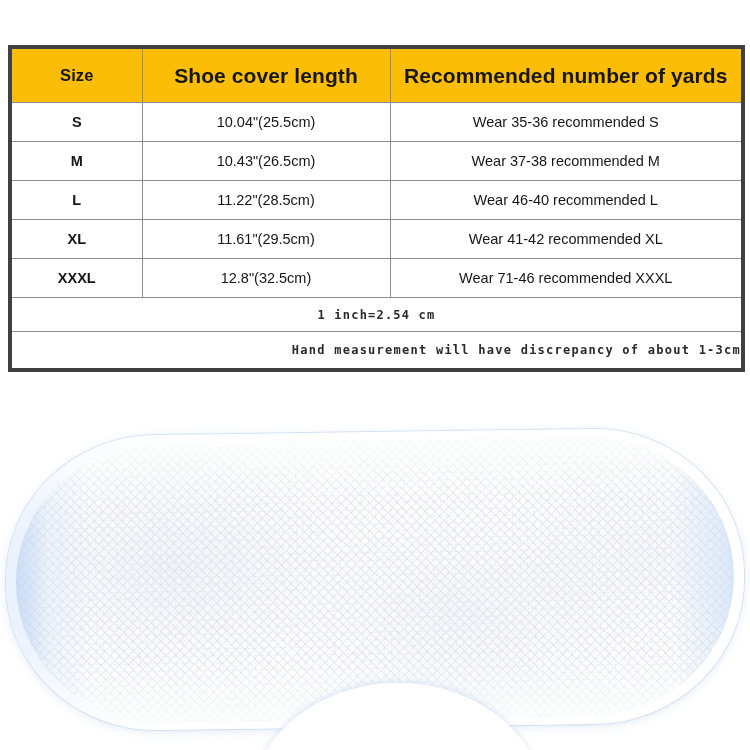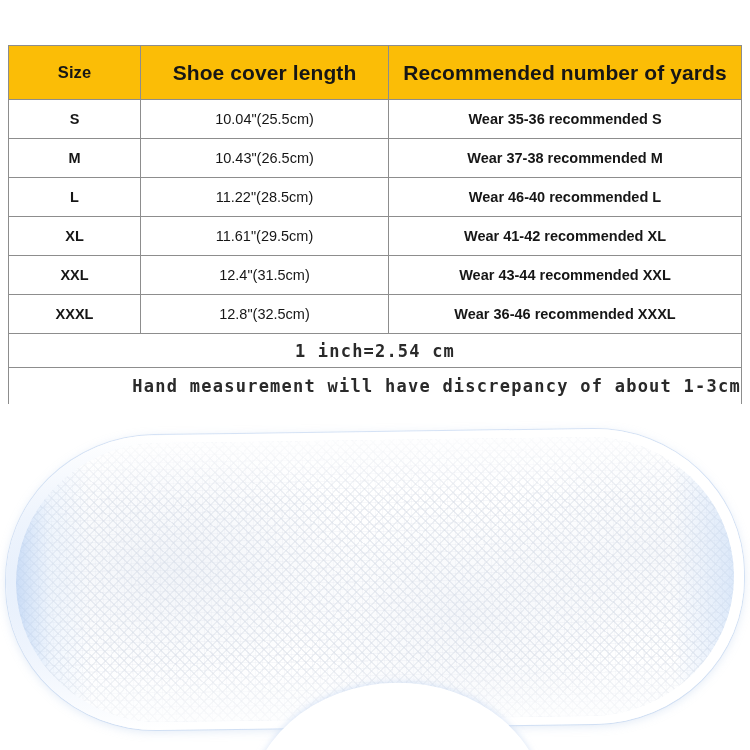--- a/index.html
+++ b/index.html
@@ -28,21 +28,21 @@
     position: absolute;
     left: 8px;
     top: 45px;
     width: 733px;
   }
 
   table.size-table {
     width: 733px;
     border-collapse: collapse;
     table-layout: fixed;
-    border: 1px solid #404040;
+    border: 4px solid #404040;
     background: #bef264;
   }
 
   table.size-table td,
   table.size-table th {
     border: 1px solid #8d8d8d;
     padding: 0;
     text-align: center;
     vertical-align: middle;
     color: #161616;
@@ -70,27 +70,27 @@
     background: #ffffff;
   }
   tbody td.size-cell {
     font-weight: bold;
     font-size: 14.5px;
   }
   tbody td.len-cell {
     font-weight: normal;
   }
   tbody td.rec-cell {
-    font-weight: bold;
+    font-weight: normal;
   }
 
   tr.note-row td {
     height: 33px;
     font-family: "DejaVu Sans Mono", "Liberation Mono", monospace;
-    font-size: 17px;
+    font-size: 12px;
     font-weight: bold;
     letter-spacing: 1.2px;
     color: #2a2a2a;
   }
   tr.note-row.note-row-2 td {
     height: 36px;
     letter-spacing: 1.25px;
     text-align: right;
   }
 
@@ -248,30 +248,25 @@
           <td class="len-cell">11.22"(28.5cm)</td>
           <td class="rec-cell">Wear 46-40 recommended L</td>
         </tr>
 
         <tr>
           <td class="size-cell">XL</td>
           <td class="len-cell">11.61"(29.5cm)</td>
           <td class="rec-cell">Wear 41-42 recommended XL</td>
         </tr>
 
-        <tr>
-          <td class="size-cell">XXL</td>
-          <td class="len-cell">12.4"(31.5cm)</td>
-          <td class="rec-cell">Wear 43-44 recommended XXL</td>
-        </tr>
 
         <tr>
           <td class="size-cell">XXXL</td>
           <td class="len-cell">12.8"(32.5cm)</td>
-          <td class="rec-cell">Wear 36-46 recommended XXXL</td>
+          <td class="rec-cell">Wear 71-46 recommended XXXL</td>
         </tr>
 
         <tr class="note-row">
           <td colspan="3">1 inch=2.54 cm</td>
         </tr>
 
         <tr class="note-row note-row-2">
           <td colspan="3">Hand measurement will have discrepancy of about 1-3cm</td>
         </tr>
 

